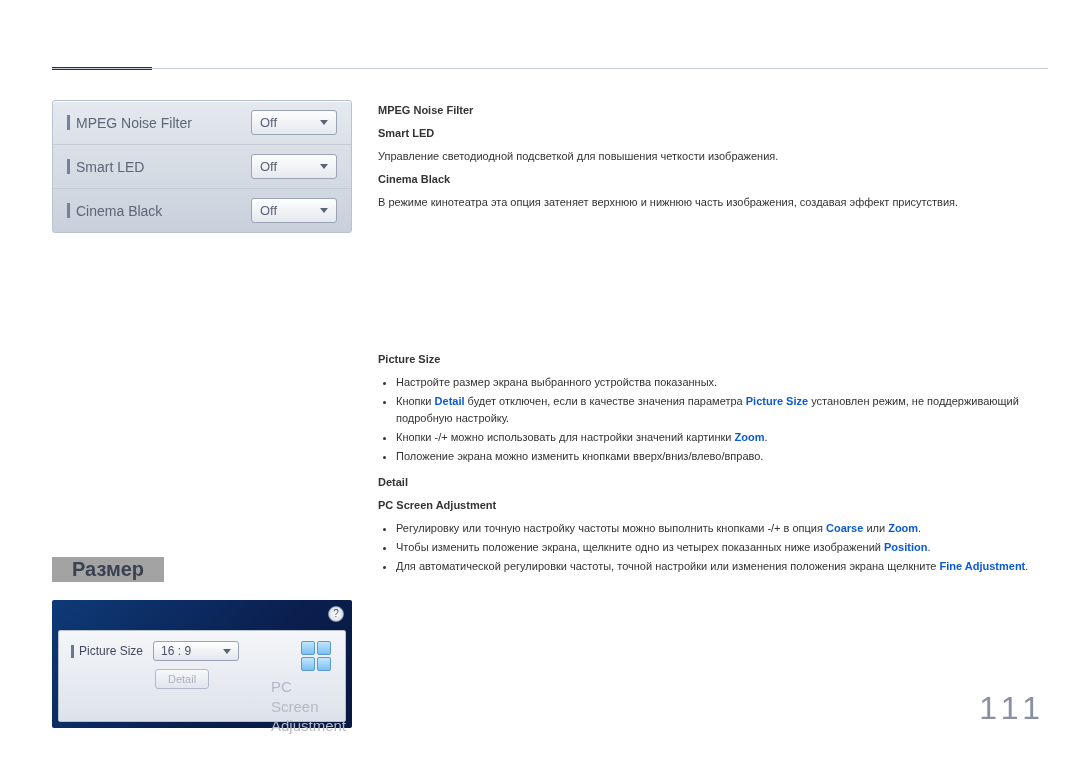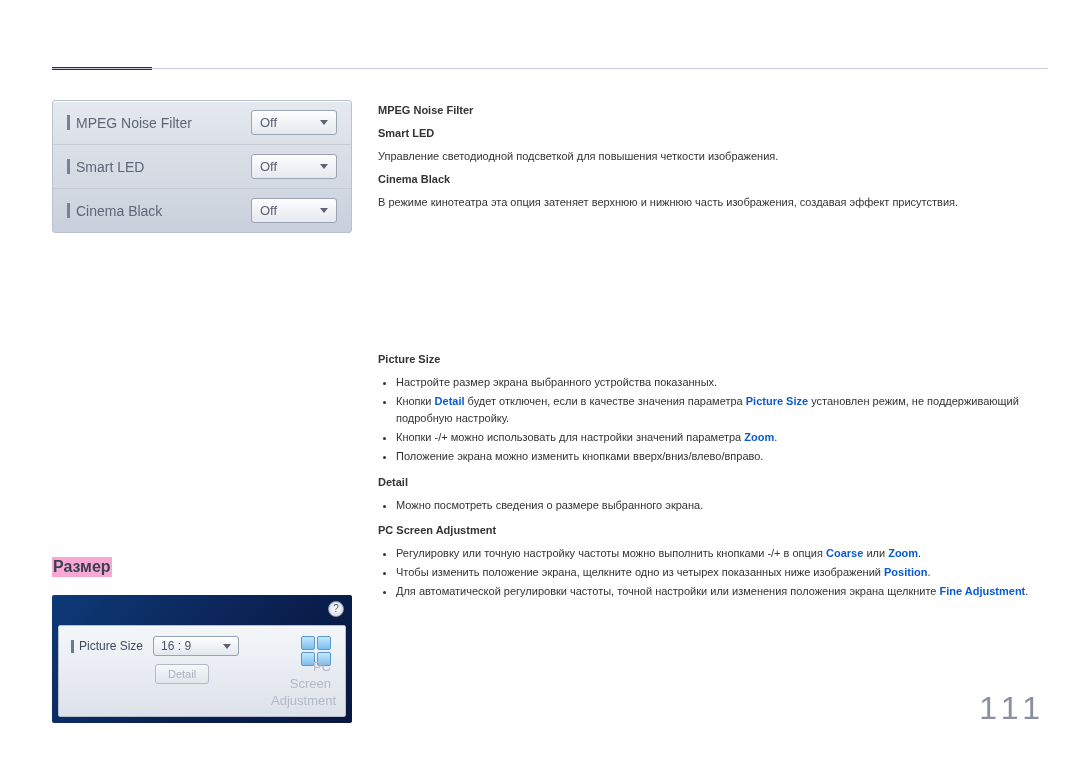--- a/index.html
+++ b/index.html
@@ -78,25 +78,25 @@
     font-size: 13px;
   }
   .caret {
     width:0;height:0;border-left:4px solid transparent;border-right:4px solid transparent;border-top:5px solid #5a6373;
   }
 
   
   .section-title {
     display: inline-block;
     margin-top: 324px;
-    background: #f9a8d4;
+    background: #a3a3a3;
     color: #3a4252;
-    font-size: 16px;
+    font-size: 20px;
     font-weight: bold;
-    padding: 1px 1px;
+    padding: 1px 20px;
   }
 
   
   .osd2-frame {
     margin-top: 18px;
     width: 300px;
     height: 128px;
     background: linear-gradient(135deg,#0e3a78,#0a1f4e 60%,#071840);
     position: relative;
     padding: 6px;
@@ -152,22 +152,22 @@
     background:linear-gradient(#c2e7ff,#7dbff0);
     border:1px solid #5a99cc;border-radius:2px;
     position:relative;
   }
   .osd2-grid-icon div::after{
     content:"";position:absolute;width:0;height:0;
     left:50%;top:50%;transform:translate(-50%,-50%);
   }
   .osd2-pcscreen {
     position:absolute;
-    right:14px; top:33px;
-    color:#b3bac6;font-size:13px;text-align:right;line-height:1.3;
+    right:14px; top:46px;
+    color:#b3bac6;font-size:15px;text-align:left;line-height:1.3;
     width:60px;
   }
 
   
   .hdr-blue { color:#0a5ad6; font-weight:bold; font-size:11px; margin-top:0; }
   .right-col p { margin: 2px 0 6px; color:#333; }
   .right-col ul { margin: 2px 0 8px 6px; padding-left: 12px; }
   .right-col li { margin: 2px 0; color:#333; }
   .right-col li::marker { color:#333; }
   .kw { color:#0a5ad6; font-weight:bold; }
@@ -269,28 +269,25 @@
     </div>
 
     <div class="sec2-right" style="margin-top:140px;">
       <p class="hdr-blue">Picture Size</p>
       <ul>
         <li>Настройте размер экрана выбранного устройства показанных.</li>
         <li>
           <span>Кнопки </span><span class="kw">Detail</span><span> будет отключен, если в качестве значения параметра </span><span class="kw">Picture Size</span><span> установлен режим, не поддерживающий подробную настройку.</span>
         </li>
         <li>
-          <span>Кнопки -/+ можно использовать для настройки значений параметра </span><span class="kw">Zoom</span><span>.</span>
+          <span>Кнопки -/+ можно использовать для настройки значений картинки </span><span class="kw">Zoom</span><span>.</span>
         </li>
         <li>Положение экрана можно изменить кнопками вверх/вниз/влево/вправо.</li>
       </ul>
       <p class="hdr-blue">Detail</p>
-      <ul>
-        <li>Можно посмотреть сведения о размере выбранного экрана.</li>
-      </ul>
       <p class="hdr-blue">PC Screen Adjustment</p>
       <ul>
         <li>
           <span>Регулировку или точную настройку частоты можно выполнить кнопками -/+ в опция </span><span class="kw">Coarse</span><span> или </span><span class="kw">Zoom</span><span>.</span>
         </li>
         <li>
           <span>Чтобы изменить положение экрана, щелкните одно из четырех показанных ниже изображений </span><span class="kw">Position</span><span>.</span>
         </li>
         <li>
           <span>Для автоматической регулировки частоты, точной настройки или изменения положения экрана щелкните </span><span class="kw">Fine Adjustment</span><span>.</span>

